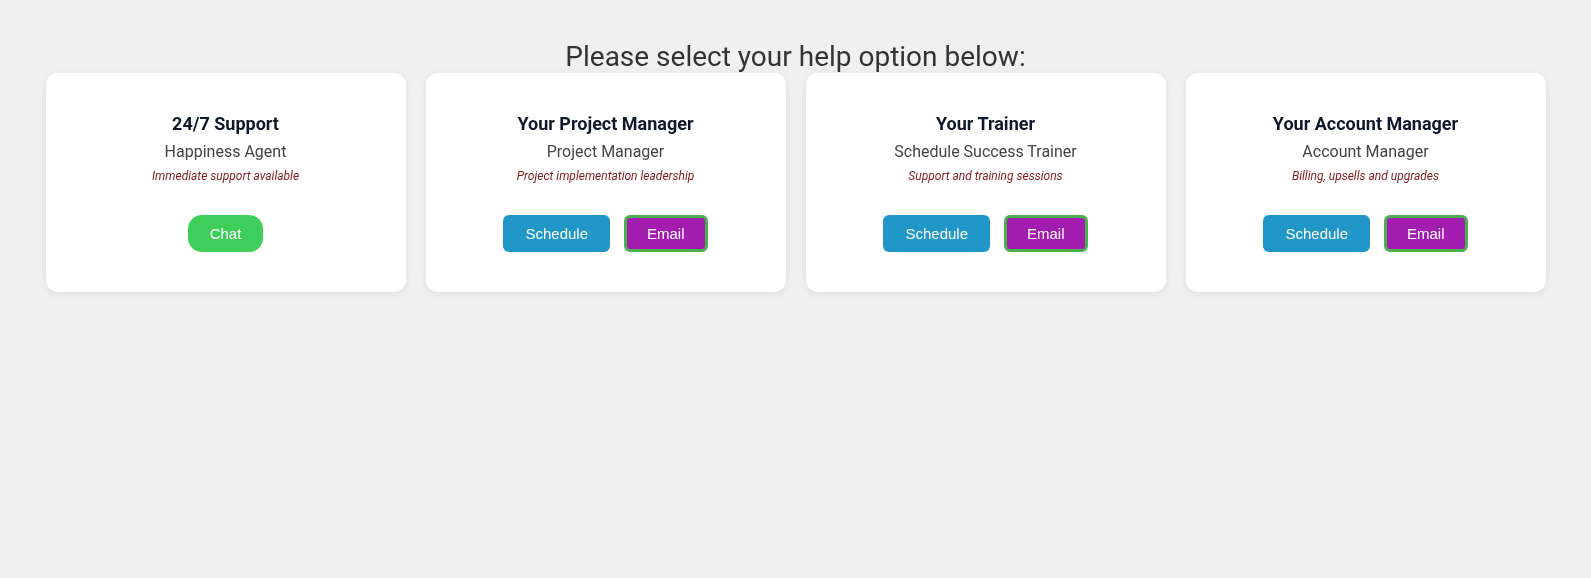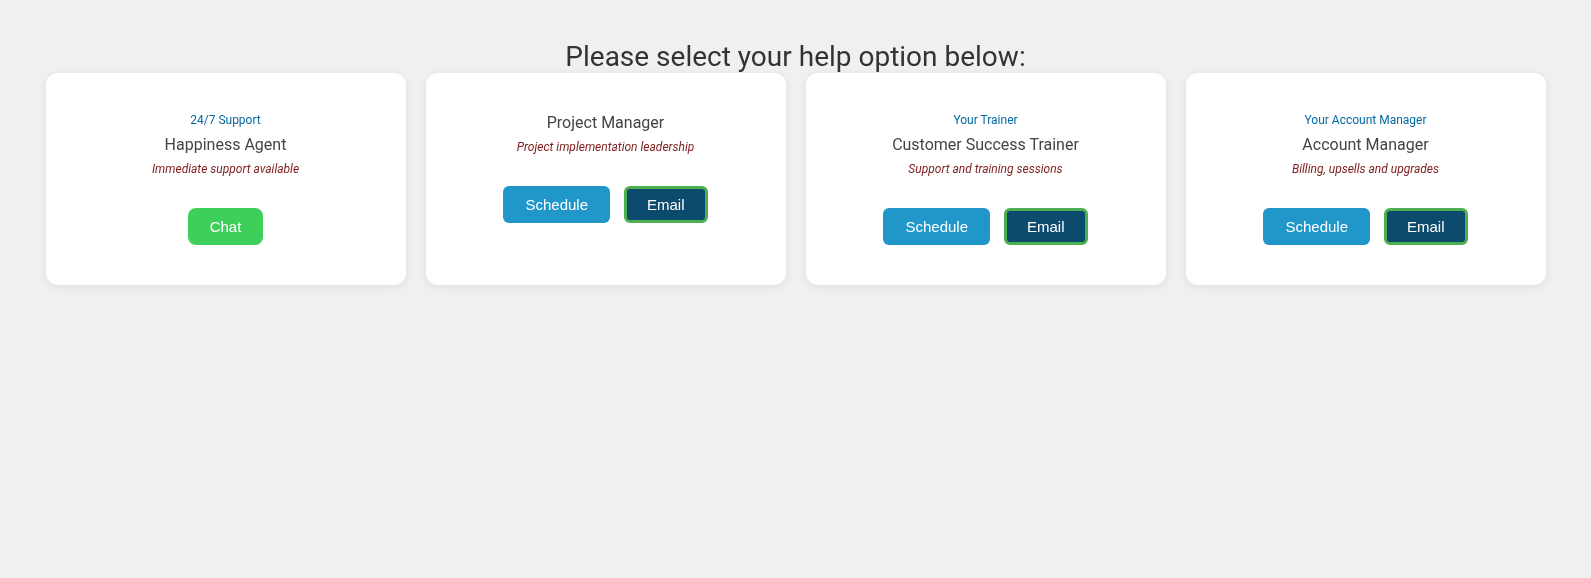--- a/index.html
+++ b/index.html
@@ -41,23 +41,23 @@
       flex: 1;
       max-width: 360px;
       min-width: 220px;
       display: flex;
       flex-direction: column;
       align-items: center;
       gap: 8px;
     }
 
     .card-title {
-      font-size: 12px;
-      font-weight: 400;
-      color: #0369a1;
+      font-size: 18px;
+      font-weight: 700;
+      color: #0f172a;
       text-align: center;
     }
 
     .card-subtitle {
       font-size: 16px;
       font-weight: 400;
       color: #444;
       text-align: center;
     }
 
@@ -73,42 +73,42 @@
       display: flex;
       gap: 14px;
       margin-top: 16px;
       justify-content: center;
     }
 
     .btn-green {
       background-color: #3ecf5a;
       color: #fff;
       border: none;
-      border-radius: 8px;
+      border-radius: 14px;
       padding: 10px 22px;
       font-size: 15px;
       cursor: pointer;
       font-weight: 500;
       transition: background 0.2s;
     }
 
     .btn-blue {
       background-color: #2196c9;
       color: #fff;
       border: none;
       border-radius: 6px;
       padding: 10px 22px;
       font-size: 15px;
       cursor: pointer;
       font-weight: 500;
       transition: background 0.2s;
     }
 
     .btn-email-highlighted {
-      background-color: #0c4a6e;
+      background-color: #a21caf;
       color: #fff;
       border: 3px solid #4caf50;
       border-radius: 6px;
       padding: 4px 20px;
       font-size: 15px;
       cursor: pointer;
       font-weight: 500;
       transition: background 0.2s;
     }
   </style>
@@ -120,30 +120,31 @@
 <div class="cards-container">
 <div class="card">
       <div class="card-title">24/7 Support</div>
       <div class="card-subtitle">Happiness Agent</div>
       <div class="card-description">Immediate support available</div>
       <div class="card-buttons">
         <button class="btn-green">Chat</button>
       </div>
     </div>
     <div class="card">
+      <div class="card-title">Your Project Manager</div>
       <div class="card-subtitle">Project Manager</div>
       <div class="card-description">Project implementation leadership</div>
       <div class="card-buttons">
         <button class="btn-blue">Schedule</button>
         <button class="btn-email-highlighted">Email</button>
       </div>
     </div>
     <div class="card">
       <div class="card-title">Your Trainer</div>
-      <div class="card-subtitle">Customer Success Trainer</div>
+      <div class="card-subtitle">Schedule Success Trainer</div>
       <div class="card-description">Support and training sessions</div>
       <div class="card-buttons">
         <button class="btn-blue">Schedule</button>
         <button class="btn-email-highlighted">Email</button>
       </div>
     </div>
     <div class="card">
       <div class="card-title">Your Account Manager</div>
       <div class="card-subtitle">Account Manager</div>
       <div class="card-description">Billing, upsells and upgrades</div>

